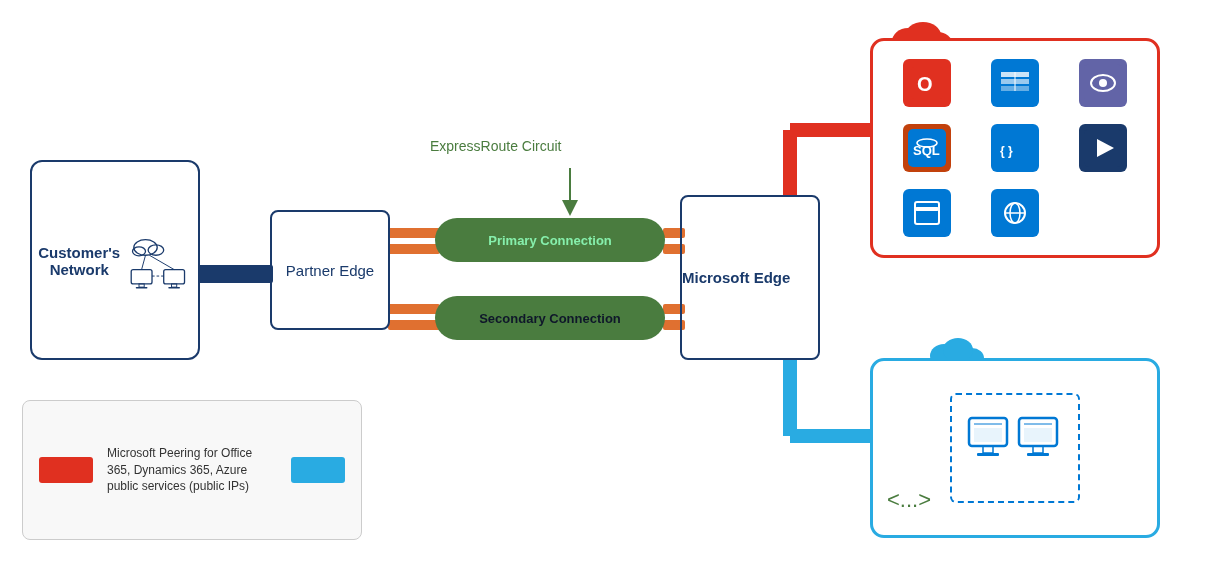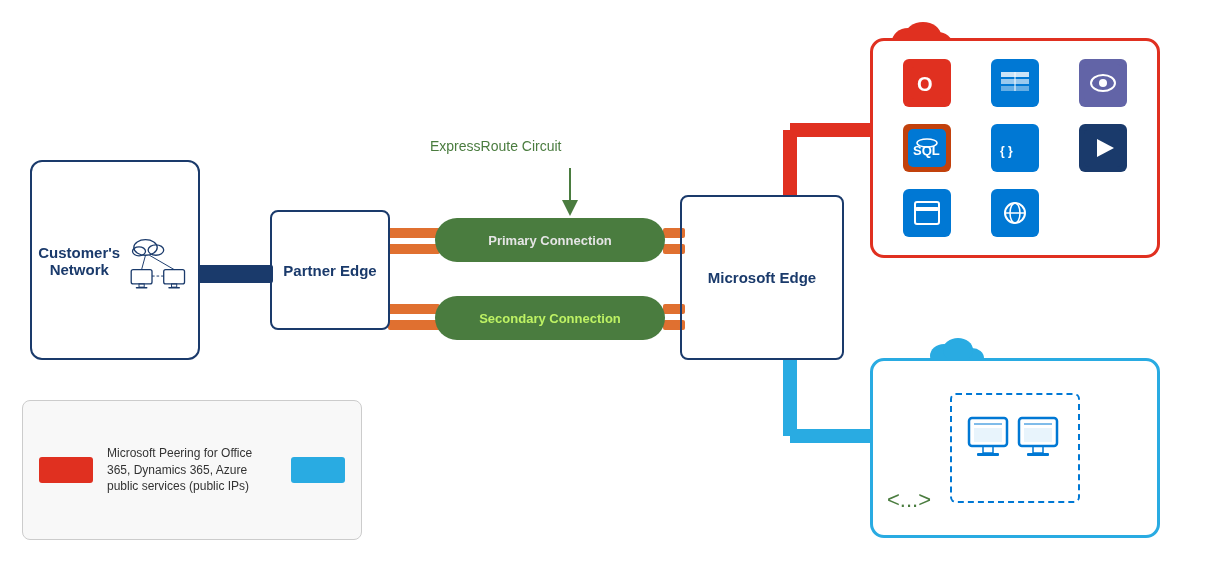--- a/index.html
+++ b/index.html
@@ -50,21 +50,21 @@
       width: 120px;
       height: 120px;
       border: 2.5px solid #1a3a6b;
       border-radius: 8px;
       display: flex;
       align-items: center;
       justify-content: center;
     }
     .partner-edge-label {
       font-size: 15px;
-      font-weight: bold;
+      font-weight: normal;
       color: #1a3a6b;
       text-align: center;
     }
 
     
     .expressroute-label {
       position: absolute;
       left: 430px;
       top: 138px;
       font-size: 14px;
@@ -81,54 +81,53 @@
       height: 44px;
       background: #4a7c3f;
       border-radius: 22px;
       display: flex;
       align-items: center;
       justify-content: center;
     }
     .primary-connection-label {
       font-size: 13px;
       font-weight: bold;
-      color: #e5e5e5;
+      color: #86efac;
     }
 
     
     .secondary-connection {
       position: absolute;
       left: 435px;
       top: 296px;
       width: 230px;
       height: 44px;
       background: #4a7c3f;
       border-radius: 22px;
       display: flex;
       align-items: center;
       justify-content: center;
     }
     .secondary-connection-label {
       font-size: 13px;
       font-weight: bold;
-      color: #bef264;
+      color: #0f172a;
     }
 
     
     .microsoft-edge {
       position: absolute;
       left: 680px;
       top: 195px;
-      width: 164px;
+      width: 140px;
       height: 165px;
       border: 2.5px solid #1a3a6b;
       border-radius: 8px;
       display: flex;
       align-items: center;
-      justify-content: center;
     }
     .microsoft-edge-label {
       font-size: 15px;
       font-weight: bold;
       color: #1a3a6b;
       text-align: center;
     }
 
     
     .ms-services-box {

